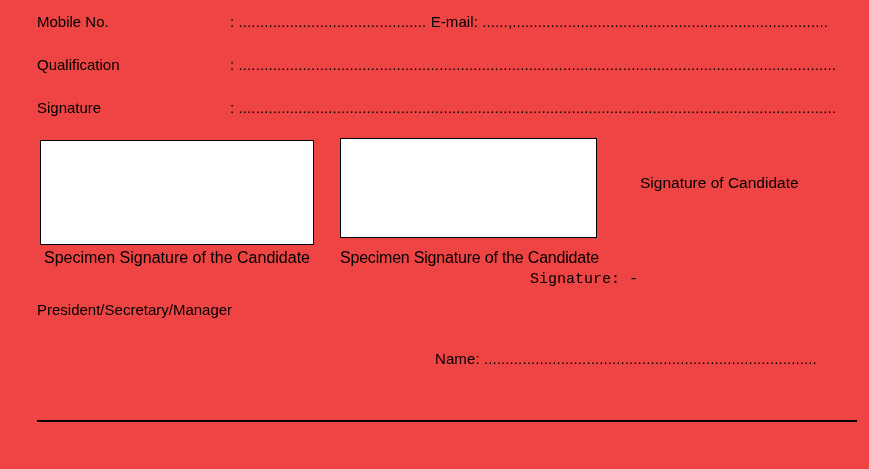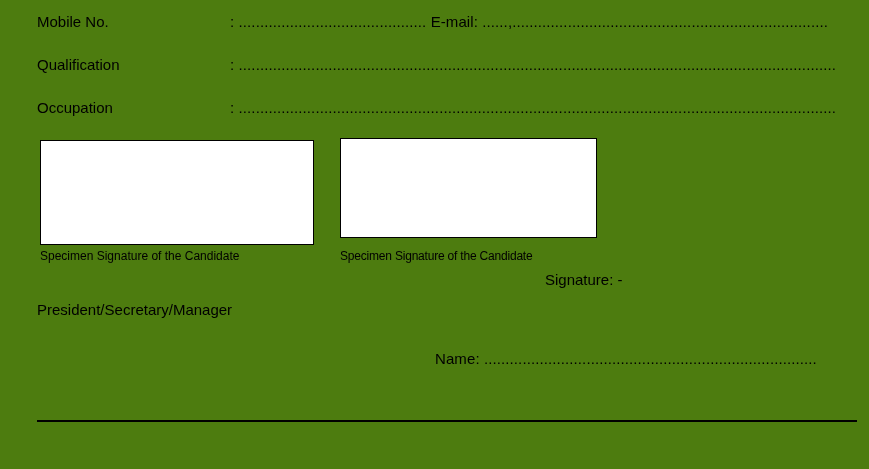--- a/index.html
+++ b/index.html
@@ -4,48 +4,49 @@
 <style>
   html, body {
     margin: 0;
     padding: 0;
     background: #ffffff;
   }
   .page {
     position: relative;
     width: 869px;
     height: 469px;
-    background: #4d7c0f;
+    background: #ef4444;
     color: #000000;
     font-family: "Liberation Sans", sans-serif;
     font-size: 15px;
     overflow: hidden;
   }
   .abs { position: absolute; white-space: nowrap; }
   .field-row { left: 37px; right: 0; }
   .field-row .lbl { position: absolute; left: 0; top: 0; }
   .field-row .val { position: absolute; left: 193px; top: 0; letter-spacing: 0.1px; }
   .sig-box {
     position: absolute;
     border: 1px solid #000000;
     background: #ffffff;
     box-sizing: border-box;
   }
   .box-left  { left: 40px;  top: 140px; width: 274px; height: 105px; }
   .box-right { left: 340px; top: 138px; width: 257px; height: 100px; }
   .caption {
     position: absolute;
-    font-size: 12px;
+    font-size: 16px;
+    text-align: center;
     white-space: nowrap;
   }
   .caption-left  { left: 40px;  top: 249px; width: 274px; }
   .caption-right { left: 340px; top: 249px; width: 257px; letter-spacing: -0.2px; }
   .sig-candidate { left: 640px; top: 174px; font-size: 15.5px; }
   .dated-line    { left: 37px;  top: 271px; }
-  .signature-line{ left: 545px; top: 271px; }
+  .signature-line{ left: 530px; top: 271px; font-family: Liberation Mono, monospace; }
   .designation   { left: 37px;  top: 301px; }
   .name-line     { left: 435px; top: 350px; letter-spacing: 0.1px; }
   .assoc-line    { left: 275px; top: 388px; letter-spacing: 0.1px; }
   .bottom-rule {
     position: absolute;
     left: 37px;
     top: 420px;
     width: 820px;
     height: 2px;
     background: #000000;
@@ -60,30 +61,31 @@
     <span class="lbl">Mobile No.</span>
     <span class="val"><span>:</span> <span>............................................</span> <span>E-mail:</span> <span>......,..........................................................................</span></span>
   </div>
 
   <div class="abs field-row" style="top:56px">
     <span class="lbl">Qualification</span>
     <span class="val"><span>:</span> <span>............................................................................................................................................</span></span>
   </div>
 
   <div class="abs field-row" style="top:99px">
-    <span class="lbl">Occupation</span>
+    <span class="lbl">Signature</span>
     <span class="val"><span>:</span> <span>............................................................................................................................................</span></span>
   </div>
 
   <div class="sig-box box-left"></div>
   <div class="sig-box box-right"></div>
 
   <div class="caption caption-left">Specimen Signature of the Candidate</div>
   <div class="caption caption-right">Specimen Signature of the Candidate</div>
 
+  <div class="abs sig-candidate">Signature of Candidate</div>
 
 
   <div class="abs signature-line">Signature: -</div>
 
   <div class="abs name-line"><span>Name:</span> <span>..............................................................................</span></div>
 
   <div class="abs designation">President/Secretary/Manager</div>
 
 
   <div class="bottom-rule"></div>

